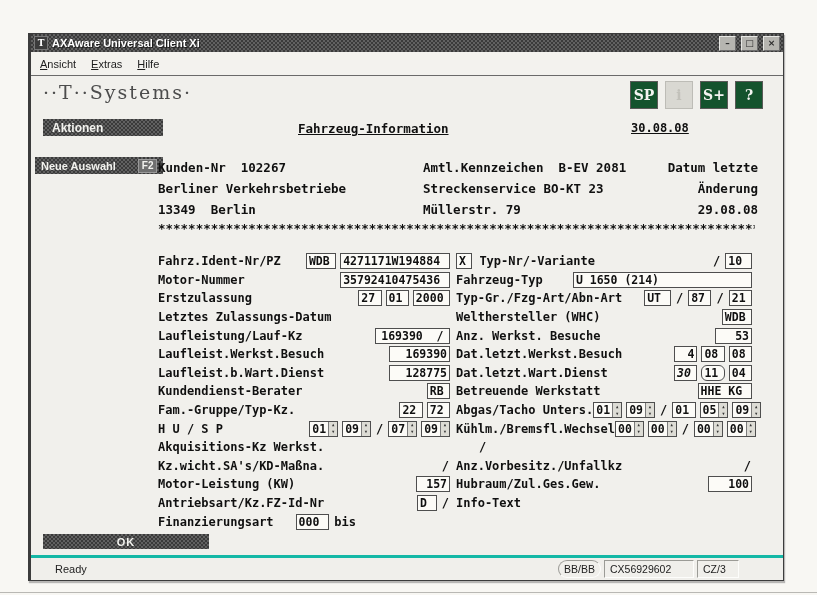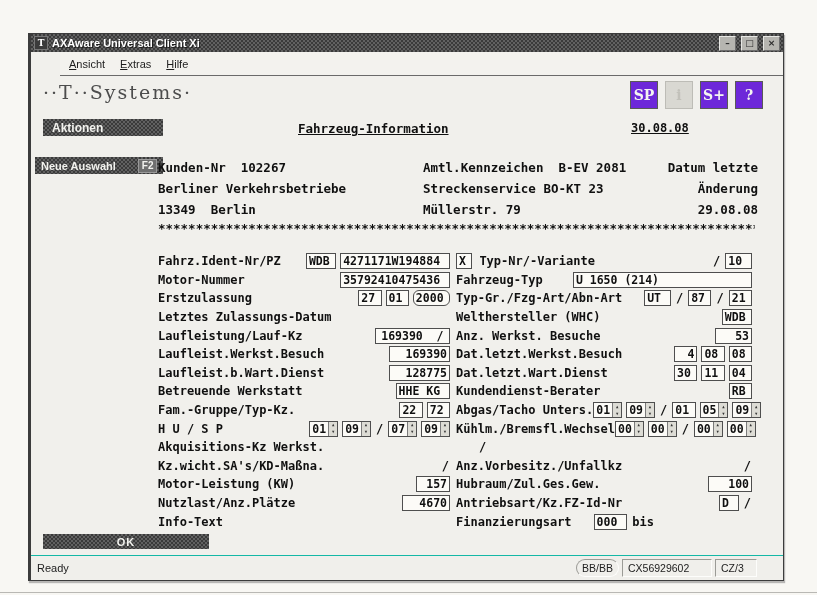--- a/index.html
+++ b/index.html
@@ -17,28 +17,28 @@
   .titlebar{height:18px;display:flex;align-items:center;gap:4px;padding:0 3px;}
   .title-icon{width:12px;height:12px;background:#3b3b3b;border:1px solid #777;color:#fff;
               font:bold 9px "DejaVu Serif",serif;display:flex;align-items:center;justify-content:center;flex:0 0 auto;}
   .title-text{flex:1;font:bold 11px "Liberation Sans",sans-serif;color:#fff;text-shadow:1px 1px 0 #1e1e1e;
               white-space:nowrap;overflow:hidden;}
   .win-btn{width:15px;height:13px;margin-left:1px;background:#b6b5b0;border:1px solid #6e6e6e;
            border-top-color:#e8e8e4;border-left-color:#e8e8e4;color:#2c2c2c;
            font:bold 9px "DejaVu Sans",sans-serif;display:flex;align-items:center;justify-content:center;line-height:1;}
 
   .menubar{height:23px;display:flex;align-items:center;gap:15px;padding:0 9px;
-           border-bottom:1px solid #6a6a6a;background:#f3f2ee;font-size:11px;color:#1d1d1d;margin-left:29px;}
+           border-bottom:1px solid #6a6a6a;background:#f3f2ee;font-size:11px;color:#1d1d1d;}
   .menu-item{cursor:default;}
 
   .brandrow{height:36px;display:flex;justify-content:space-between;align-items:flex-start;padding:5px 10px 0 12px;}
   .logo{font-family:"DejaVu Serif",serif;font-size:19px;color:#4c4c4c;letter-spacing:2px;}
   .toolbtns{display:flex;gap:7px;margin-right:10px;}
   .tool-btn{width:26px;height:26px;display:flex;align-items:center;justify-content:center;
-            font:bold 14px "DejaVu Serif",serif;color:#f4f4f1;background:#6d28d9;border:1px solid #595957;}
+            font:bold 14px "DejaVu Serif",serif;color:#f4f4f1;background:#14532d;border:1px solid #595957;}
   .tool-btn.disabled{background:#d9d8d2;color:#c2c1ba;border-color:#bdbcb6;}
 
   .headerrow{position:relative;height:24px;}
   .aktionen{position:absolute;left:12px;top:2px;width:120px;height:17px;display:flex;align-items:center;
             padding-left:9px;font:bold 12px "Liberation Sans",sans-serif;box-sizing:border-box;}
   .screen-title{position:absolute;left:267px;top:4px;font:bold 12.5px "DejaVu Sans Mono",monospace;
                 text-decoration:underline;color:#101010;}
   .hdr-date{position:absolute;left:600px;top:4px;font:bold 12px "DejaVu Sans Mono",monospace;
             text-decoration:underline;color:#101010;}
 
@@ -69,22 +69,22 @@
   .fbox.c{justify-content:center;}
   .ftxt{font-size:12px;margin:0 1px;}
   .spin{display:inline-flex;align-items:stretch;height:16px;border:1px solid #4e4e4e;background:#fcfbf7;box-sizing:border-box;}
   .spin .val{display:flex;align-items:center;padding:0 2px;font-size:11.5px;font-weight:bold;}
   .spin .arrows{display:flex;flex-direction:column;border-left:1px solid #7a7a7a;width:8px;background:#dddcd5;}
   .spin .arr{flex:1;display:flex;align-items:center;justify-content:center;font-size:4px;line-height:1;color:#333;}
 
   .okbar{position:absolute;left:12px;top:393px;width:166px;height:15px;display:flex;align-items:center;
          justify-content:center;font:bold 11px "Liberation Sans",sans-serif;letter-spacing:1px;}
 
-  .statusbar{position:absolute;left:0;right:0;bottom:0;height:25px;border-top:1px solid #14b8a6;
-             background:#f0efeb;display:flex;align-items:center;padding:0 6px;font-size:11px;color:#222;box-sizing:border-box;}
+  .statusbar{position:absolute;left:0;right:0;bottom:0;height:25px;border-top:3px solid #14b8a6;
+             background:#f0efeb;display:flex;align-items:center;padding:0 24px;font-size:11px;color:#222;box-sizing:border-box;}
   .status-cells{margin-left:auto;display:flex;gap:3px;margin-right:20px;}
   .scell{border:1px solid;border-color:#9b9b96 #fdfdfb #fdfdfb #9b9b96;height:16px;display:flex;
          align-items:center;padding:0 5px;font-size:10.5px;white-space:nowrap;}
   .scell:nth-child(1){min-width:30px;border-radius:9px;}
   .scell:nth-child(2){min-width:78px;}
   .scell:nth-child(3){min-width:30px;}
 </style>
 </head>
 <body>
 
@@ -132,43 +132,42 @@
           <div class="cust-col c1"><span>Kunden-Nr  102267</span><span>Berliner Verkehrsbetriebe</span><span>13349  Berlin</span></div>
           <div class="cust-col c2"><span>Amtl.Kennzeichen  B-EV 2081</span><span>Streckenservice BO-KT 23</span><span>Müllerstr. 79</span></div>
           <div class="cust-col c3"><span>Datum letzte</span><span>Änderung</span><span>29.08.08</span></div>
         </div>
         <div class="separator">********************************************************************************</div>
         <div class="formgrid">
             <div class="cell left"><span class="lbl">Fahrz.Ident-Nr/PZ</span><span class="fields"><span class="fbox" style="width: 3.5ch;">WDB</span><span class="fbox" style="width: 15ch;">4271171W194884</span></span></div>
             <div class="cell right"><span class="fbox prefix" style="width: 1.5ch;">X</span><span class="lbl">Typ-Nr/-Variante</span><span class="fields"><span class="ftxt">/</span><span class="fbox" style="width: 3ch;">10</span></span></div>
             <div class="cell left"><span class="lbl">Motor-Nummer</span><span class="fields"><span class="fbox" style="width: 15ch;">35792410475436</span></span></div>
             <div class="cell right"><span class="lbl">Fahrzeug-Typ</span><span class="fields"><span class="fbox" style="width: 25ch;">U 1650 (214)</span></span></div>
-            <div class="cell left"><span class="lbl">Erstzulassung</span><span class="fields"><span class="fbox" style="width: 2.5ch;">27</span><span class="fbox" style="width: 2.5ch;">01</span><span class="fbox" style="width: 4.5ch; border-radius: 6px;">2000</span></span></div>
+            <div class="cell left"><span class="lbl">Erstzulassung</span><span class="fields"><span class="fbox" style="width: 2.5ch;">27</span><span class="fbox" style="width: 2.5ch;">01</span><span class="fbox" style="width: 4.5ch;">2000</span></span></div>
             <div class="cell right"><span class="lbl">Typ-Gr./Fzg-Art/Abn-Art</span><span class="fields"><span class="fbox" style="width: 3ch;">UT</span><span class="ftxt">/</span><span class="fbox" style="width: 2.5ch;">87</span><span class="ftxt">/</span><span class="fbox" style="width: 2.5ch;">21</span></span></div>
             <div class="cell left"><span class="lbl">Letztes Zulassungs-Datum</span><span class="fields"></span></div>
             <div class="cell right"><span class="lbl">Welthersteller (WHC)</span><span class="fields"><span class="fbox" style="width: 3.5ch;">WDB</span></span></div>
             <div class="cell left"><span class="lbl">Laufleistung/Lauf-Kz</span><span class="fields"><span class="fbox c" style="width: 10ch;">169390  /</span></span></div>
             <div class="cell right"><span class="lbl">Anz. Werkst. Besuche</span><span class="fields"><span class="fbox r" style="width: 4.5ch;">53</span></span></div>
             <div class="cell left"><span class="lbl">Laufleist.Werkst.Besuch</span><span class="fields"><span class="fbox r" style="width: 8ch;">169390</span></span></div>
             <div class="cell right"><span class="lbl">Dat.letzt.Werkst.Besuch</span><span class="fields"><span class="fbox r" style="width: 2.5ch;">4</span><span class="fbox" style="width: 2.5ch;">08</span><span class="fbox" style="width: 2.5ch;">08</span></span></div>
             <div class="cell left"><span class="lbl">Laufleist.b.Wart.Dienst</span><span class="fields"><span class="fbox r" style="width: 8ch;">128775</span></span></div>
-            <div class="cell right"><span class="lbl">Dat.letzt.Wart.Dienst</span><span class="fields"><span class="fbox" style="width: 2.5ch;">30</span><span class="fbox" style="width: 2.5ch;">11</span><span class="fbox" style="width: 2.5ch;">04</span></span></div>
+            <div class="cell right"><span class="lbl">Dat.letzt.Wart.Dienst</span><span class="fields"><span class="fbox" style="width: 2.5ch; font-style: italic;">30</span><span class="fbox" style="width: 2.5ch; border-radius: 6px;">11</span><span class="fbox" style="width: 2.5ch;">04</span></span></div>
+            <div class="cell right"><span class="lbl">Kundendienst-Berater</span><span class="fields"><span class="fbox" style="width: 2.5ch;">RB</span></span></div>
             <div class="cell left"><span class="lbl">Betreuende Werkstatt</span><span class="fields"><span class="fbox" style="width: 7ch;">HHE KG</span></span></div>
-            <div class="cell right"><span class="lbl">Kundendienst-Berater</span><span class="fields"><span class="fbox" style="width: 2.5ch;">RB</span></span></div>
             <div class="cell left"><span class="lbl">Fam.-Gruppe/Typ-Kz.</span><span class="fields"><span class="fbox" style="width: 2.5ch;">22</span><span class="fbox" style="width: 2.5ch;">72</span></span></div>
             <div class="cell right"><span class="lbl">Abgas/Tacho Unters.</span><span class="fields"><span class="spin"><span class="val">01</span><span class="arrows"><span class="arr">▲</span><span class="arr">▼</span></span></span><span class="spin"><span class="val">09</span><span class="arrows"><span class="arr">▲</span><span class="arr">▼</span></span></span><span class="ftxt">/</span><span class="fbox" style="width: 2.5ch;">01</span><span class="spin"><span class="val">05</span><span class="arrows"><span class="arr">▲</span><span class="arr">▼</span></span></span><span class="spin"><span class="val">09</span><span class="arrows"><span class="arr">▲</span><span class="arr">▼</span></span></span></span></div>
             <div class="cell left"><span class="lbl">H U / S P</span><span class="fields"><span class="spin"><span class="val">01</span><span class="arrows"><span class="arr">▲</span><span class="arr">▼</span></span></span><span class="spin"><span class="val">09</span><span class="arrows"><span class="arr">▲</span><span class="arr">▼</span></span></span><span class="ftxt">/</span><span class="spin"><span class="val">07</span><span class="arrows"><span class="arr">▲</span><span class="arr">▼</span></span></span><span class="spin"><span class="val">09</span><span class="arrows"><span class="arr">▲</span><span class="arr">▼</span></span></span></span></div>
             <div class="cell right"><span class="lbl">Kühlm./Bremsfl.Wechsel</span><span class="fields"><span class="spin"><span class="val">00</span><span class="arrows"><span class="arr">▲</span><span class="arr">▼</span></span></span><span class="spin"><span class="val">00</span><span class="arrows"><span class="arr">▲</span><span class="arr">▼</span></span></span><span class="ftxt">/</span><span class="spin"><span class="val">00</span><span class="arrows"><span class="arr">▲</span><span class="arr">▼</span></span></span><span class="spin"><span class="val">00</span><span class="arrows"><span class="arr">▲</span><span class="arr">▼</span></span></span></span></div>
             <div class="cell left"><span class="lbl">Akquisitions-Kz Werkst.</span><span class="fields"></span></div>
             <div class="cell right"><span class="fields left"><span class="ftxt">/</span></span></div>
             <div class="cell left"><span class="lbl">Kz.wicht.SA's/KD-Maßna.</span><span class="fields"><span class="ftxt">/</span></span></div>
             <div class="cell right"><span class="lbl">Anz.Vorbesitz./Unfallkz</span><span class="fields"><span class="ftxt">/</span></span></div>
             <div class="cell left"><span class="lbl">Motor-Leistung (KW)</span><span class="fields"><span class="fbox r" style="width: 4ch;">157</span></span></div>
             <div class="cell right"><span class="lbl">Hubraum/Zul.Ges.Gew.</span><span class="fields"><span class="fbox r" style="width: 5.5ch;">100</span></span></div>
-            <div class="cell left"><span class="lbl">Nutzlast/Anz.Plätze</span><span class="fields"><span class="fbox r" style="width: 6ch;">4670</span></span></div>
             <div class="cell right"><span class="lbl">Antriebsart/Kz.FZ-Id-Nr</span><span class="fields"><span class="fbox" style="width: 2ch;">D</span><span class="ftxt">/</span></span></div>
             <div class="cell left"><span class="lbl">Info-Text</span><span class="fields"></span></div>
             <div class="cell right"><span class="lbl">Finanzierungsart</span><span class="fields left"><span class="fbox" style="width: 4ch;">000</span><span class="ftxt">bis</span></span></div>
           </div>
       </div>
 
       <div class="okbar dkbar">OK</div>
     </div>
 
     <div class="statusbar">

